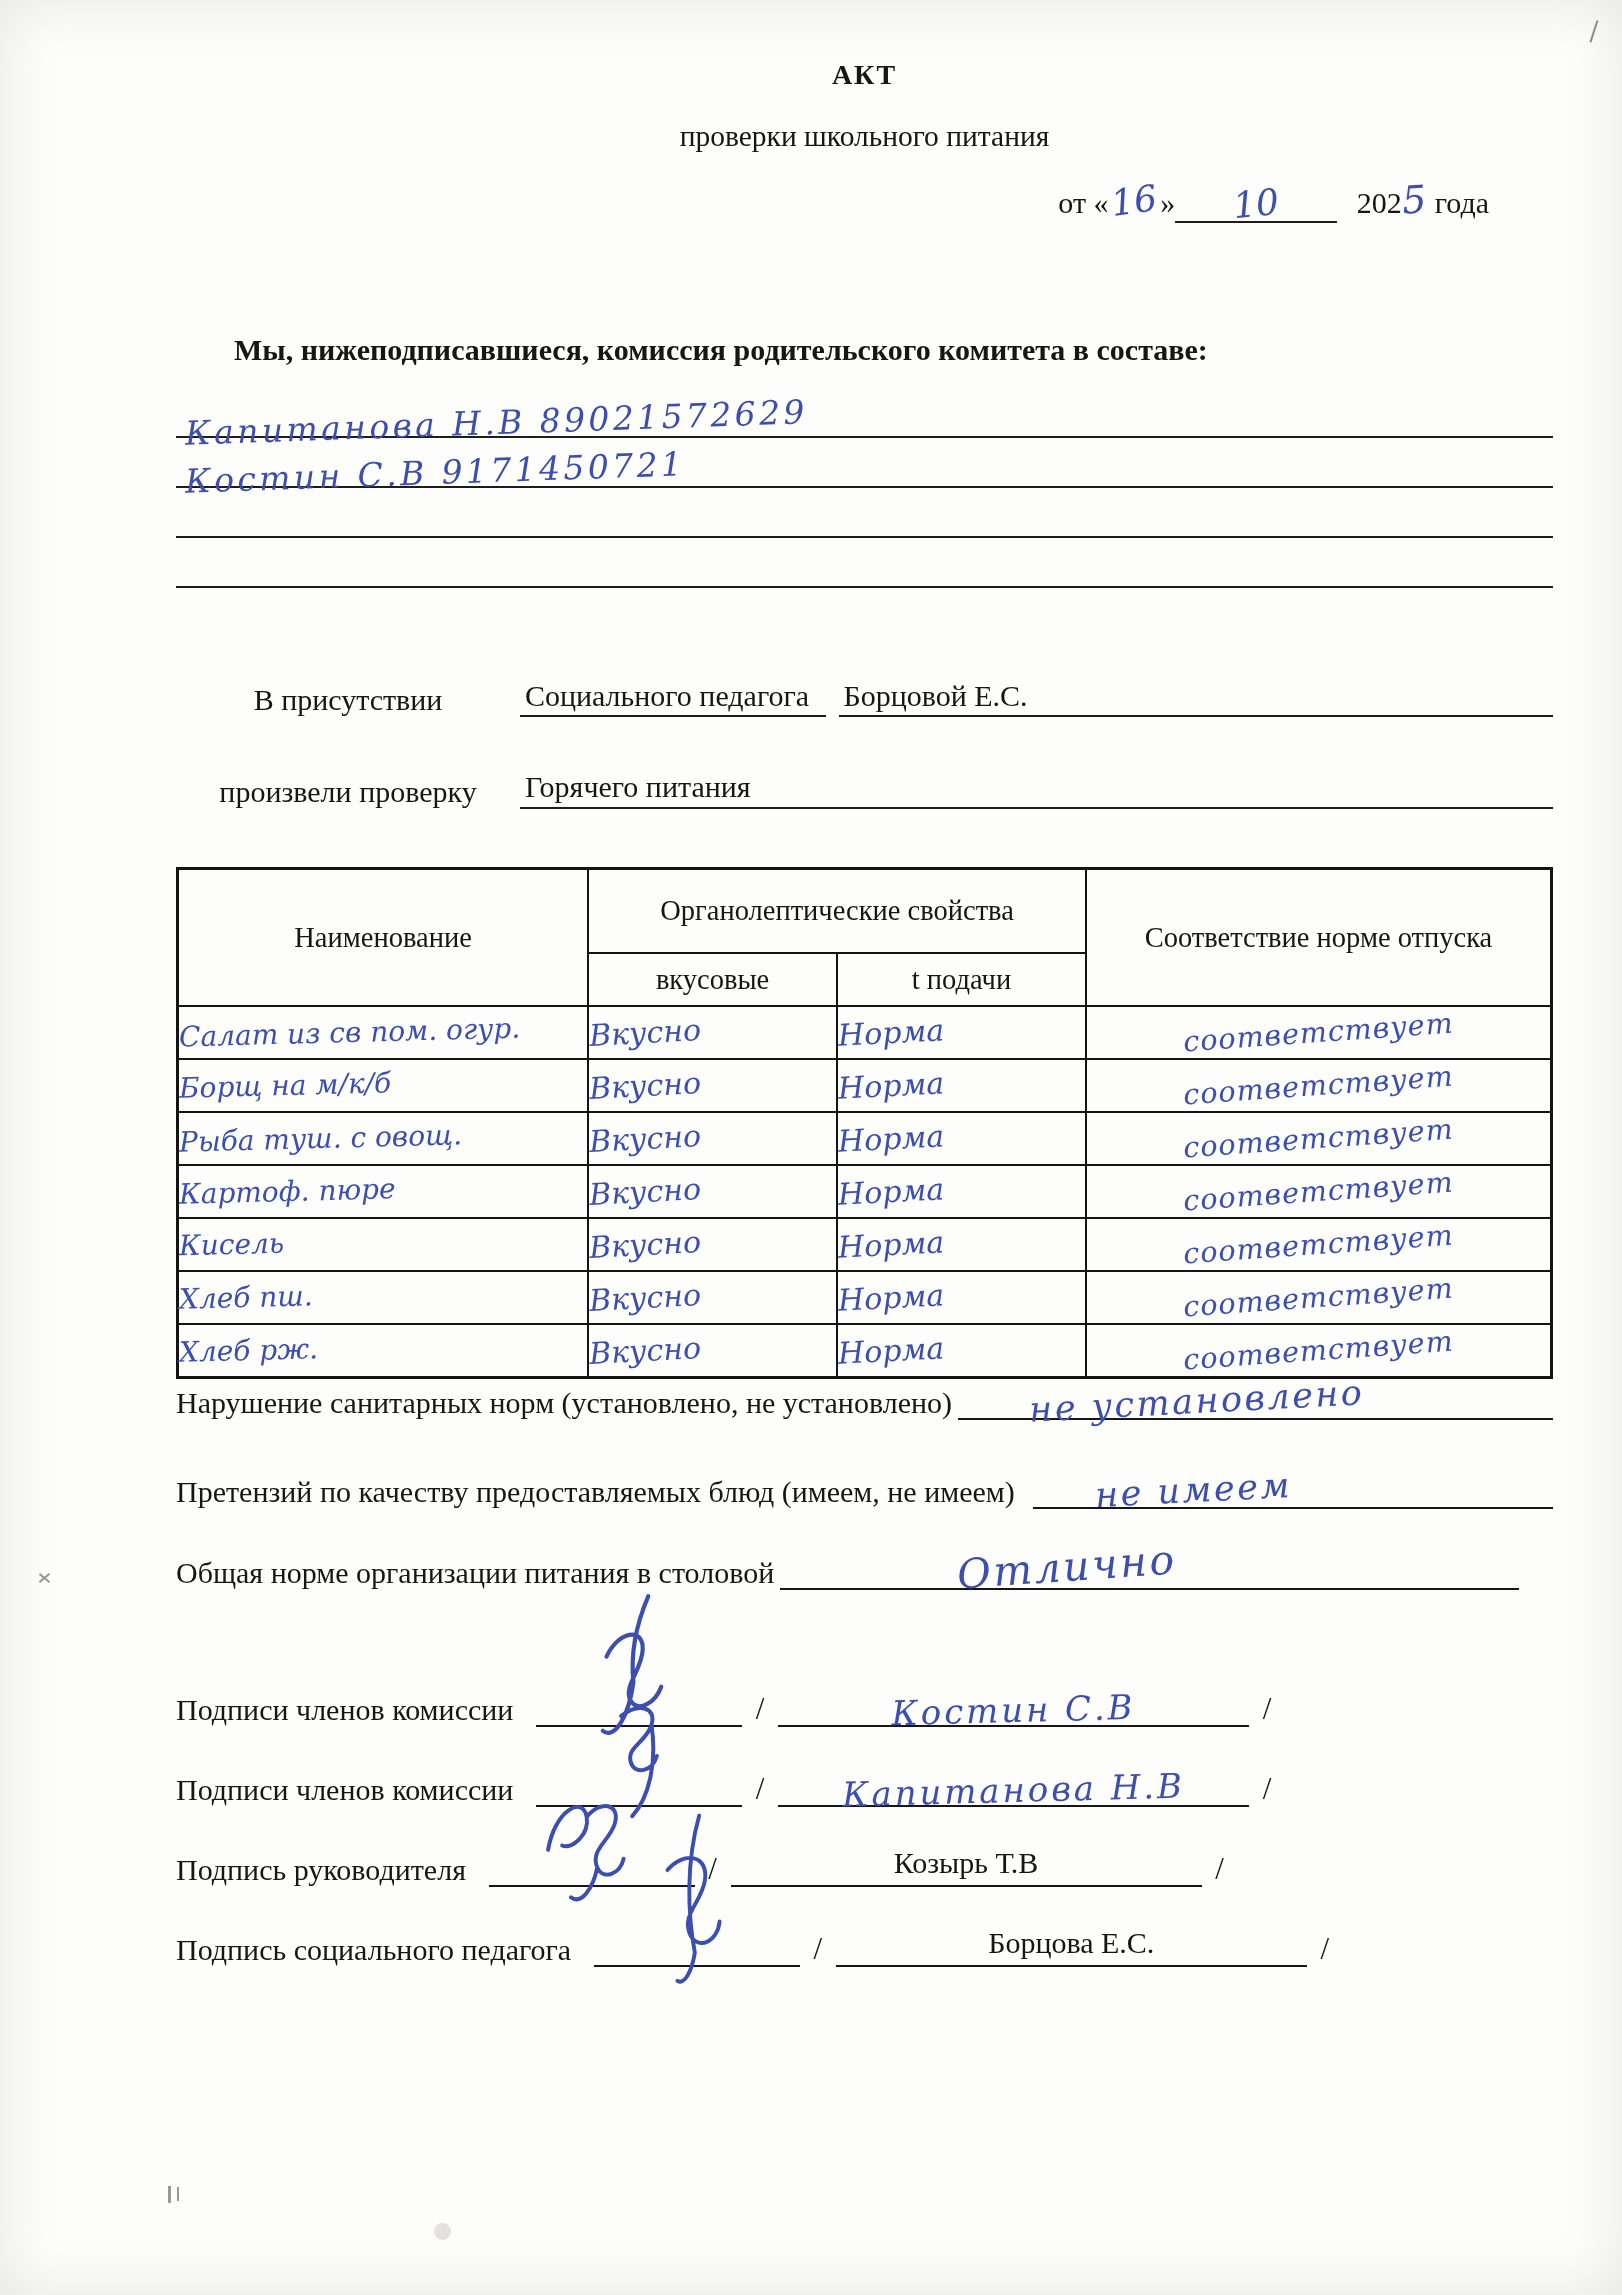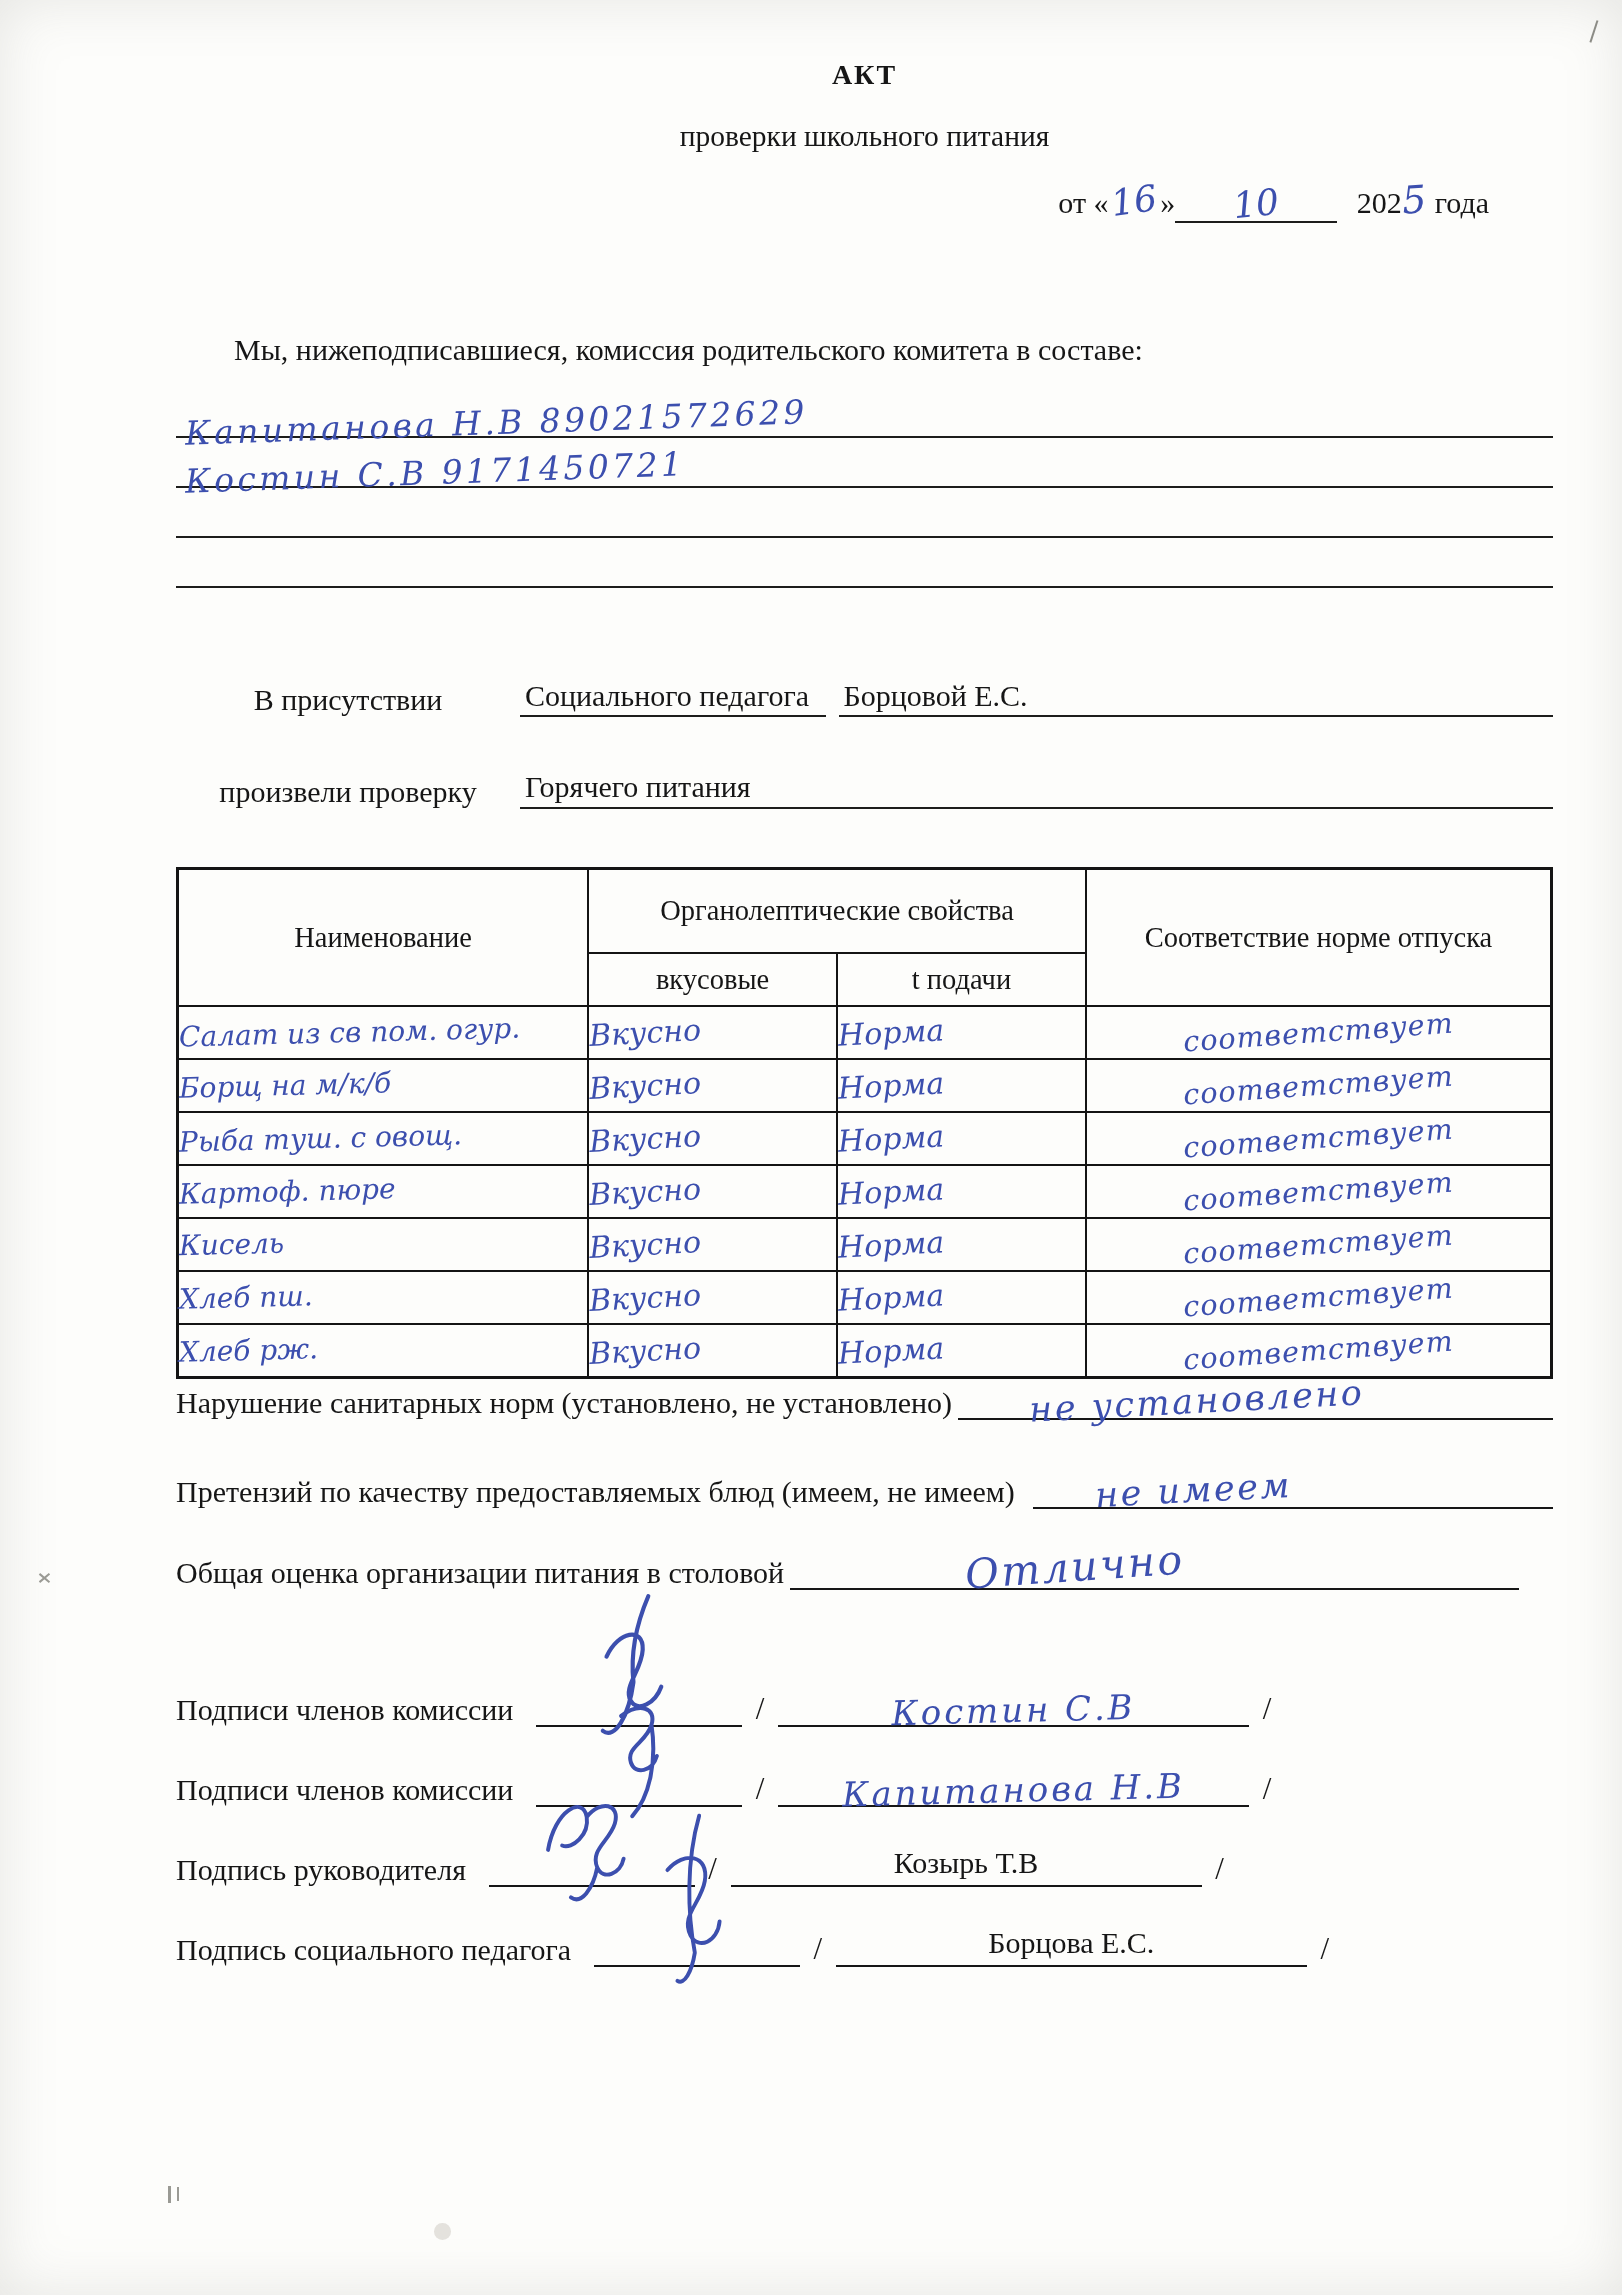--- a/index.html
+++ b/index.html
@@ -14,21 +14,21 @@
     box-shadow:inset 0 0 59px rgba(120,120,115,.18);
   }
   .content{position:absolute;left:176px;top:59px;width:1377px;}
 
   
   .doc-title{margin:0;text-align:center;font-size:28px;font-weight:bold;letter-spacing:2px;}
   .doc-subtitle{margin:28.5px 0 0 0;text-align:center;font-size:29.5px;}
   .org-block{margin-top:43px;text-align:center;font-size:30px;line-height:1.62;}
   .date-line{margin-top:25.5px;text-align:right;font-size:30px;padding-right:64px;white-space:nowrap;}
 
-  .intro{margin-top:110px;font-size:30px;text-indent:58px;}
+  .intro{margin-top:110px;font-size:30px;text-indent:58px;font-weight:bold;}
 
   
   .rules{margin-top:20.6px;}
   .rule-line{position:relative;height:48px;border-bottom:2.5px solid #1d1d1b;}
   .rule-line .hand{position:absolute;left:8.8px;bottom:-6.9px;font-size:33px;letter-spacing:3.4px;white-space:nowrap;}
 
   
   .hand{
     font-family:"DejaVu Serif", serif;
     font-style:italic;
@@ -204,21 +204,21 @@
     </div>
 
     <div class="finding f2">
       <span class="label">Претензий по качеству предоставляемых блюд (имеем, не имеем)</span>
       <span class="value">
         <span class="hand">не имеем</span>
       </span>
     </div>
 
     <div class="finding f3">
-      <span class="label">Общая оценка организации питания в столовой</span>
+      <span class="label">Общая норме организации питания в столовой</span>
       <span class="value">
         <span class="hand">Отлично</span>
       </span>
     </div>
 
     <div class="sig-row sig-first">
       <span class="sig-label">Подписи членов комиссии</span>
       <span class="sig-line">
         <svg width="128" height="167" viewBox="0 0 260 360">
           <path d="M150 20 C120 90 112 150 118 205 M60 150 C85 95 140 85 138 135 C136 180 95 215 112 245 C128 272 165 250 178 215 M118 205 C108 278 78 330 52 310" fill="none" stroke="#3c4fae" stroke-width="9" stroke-linecap="round"></path>

